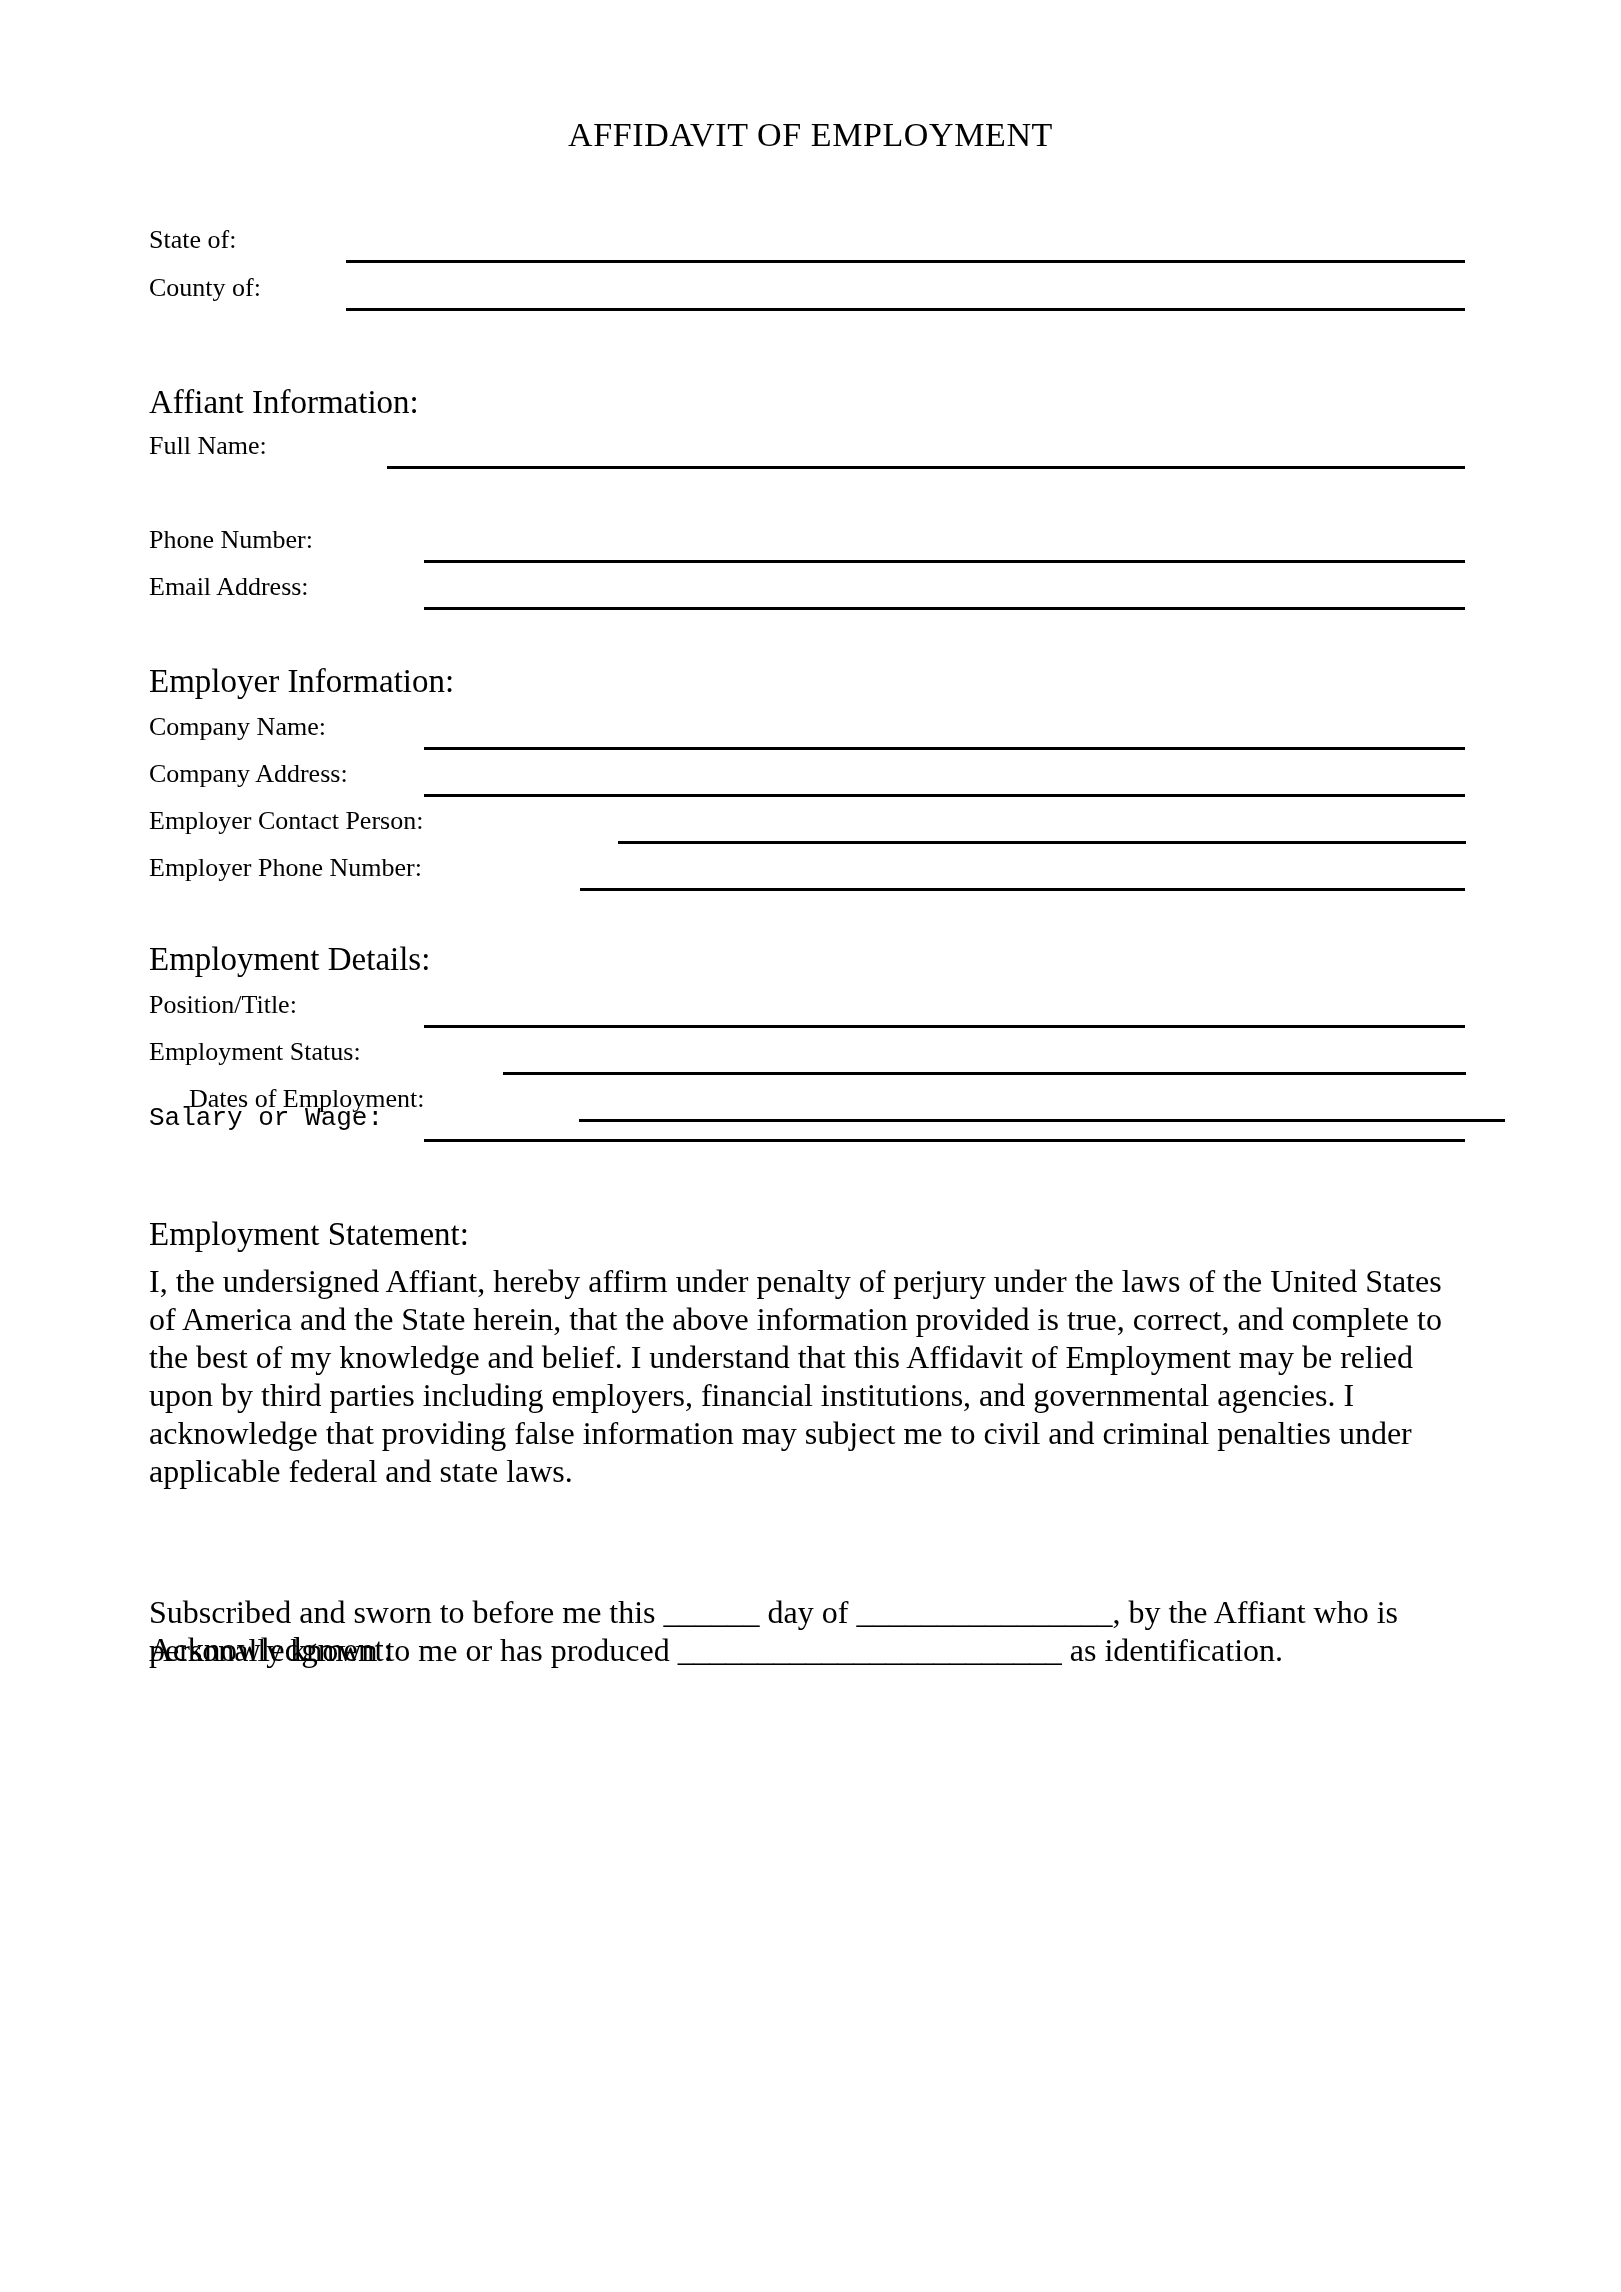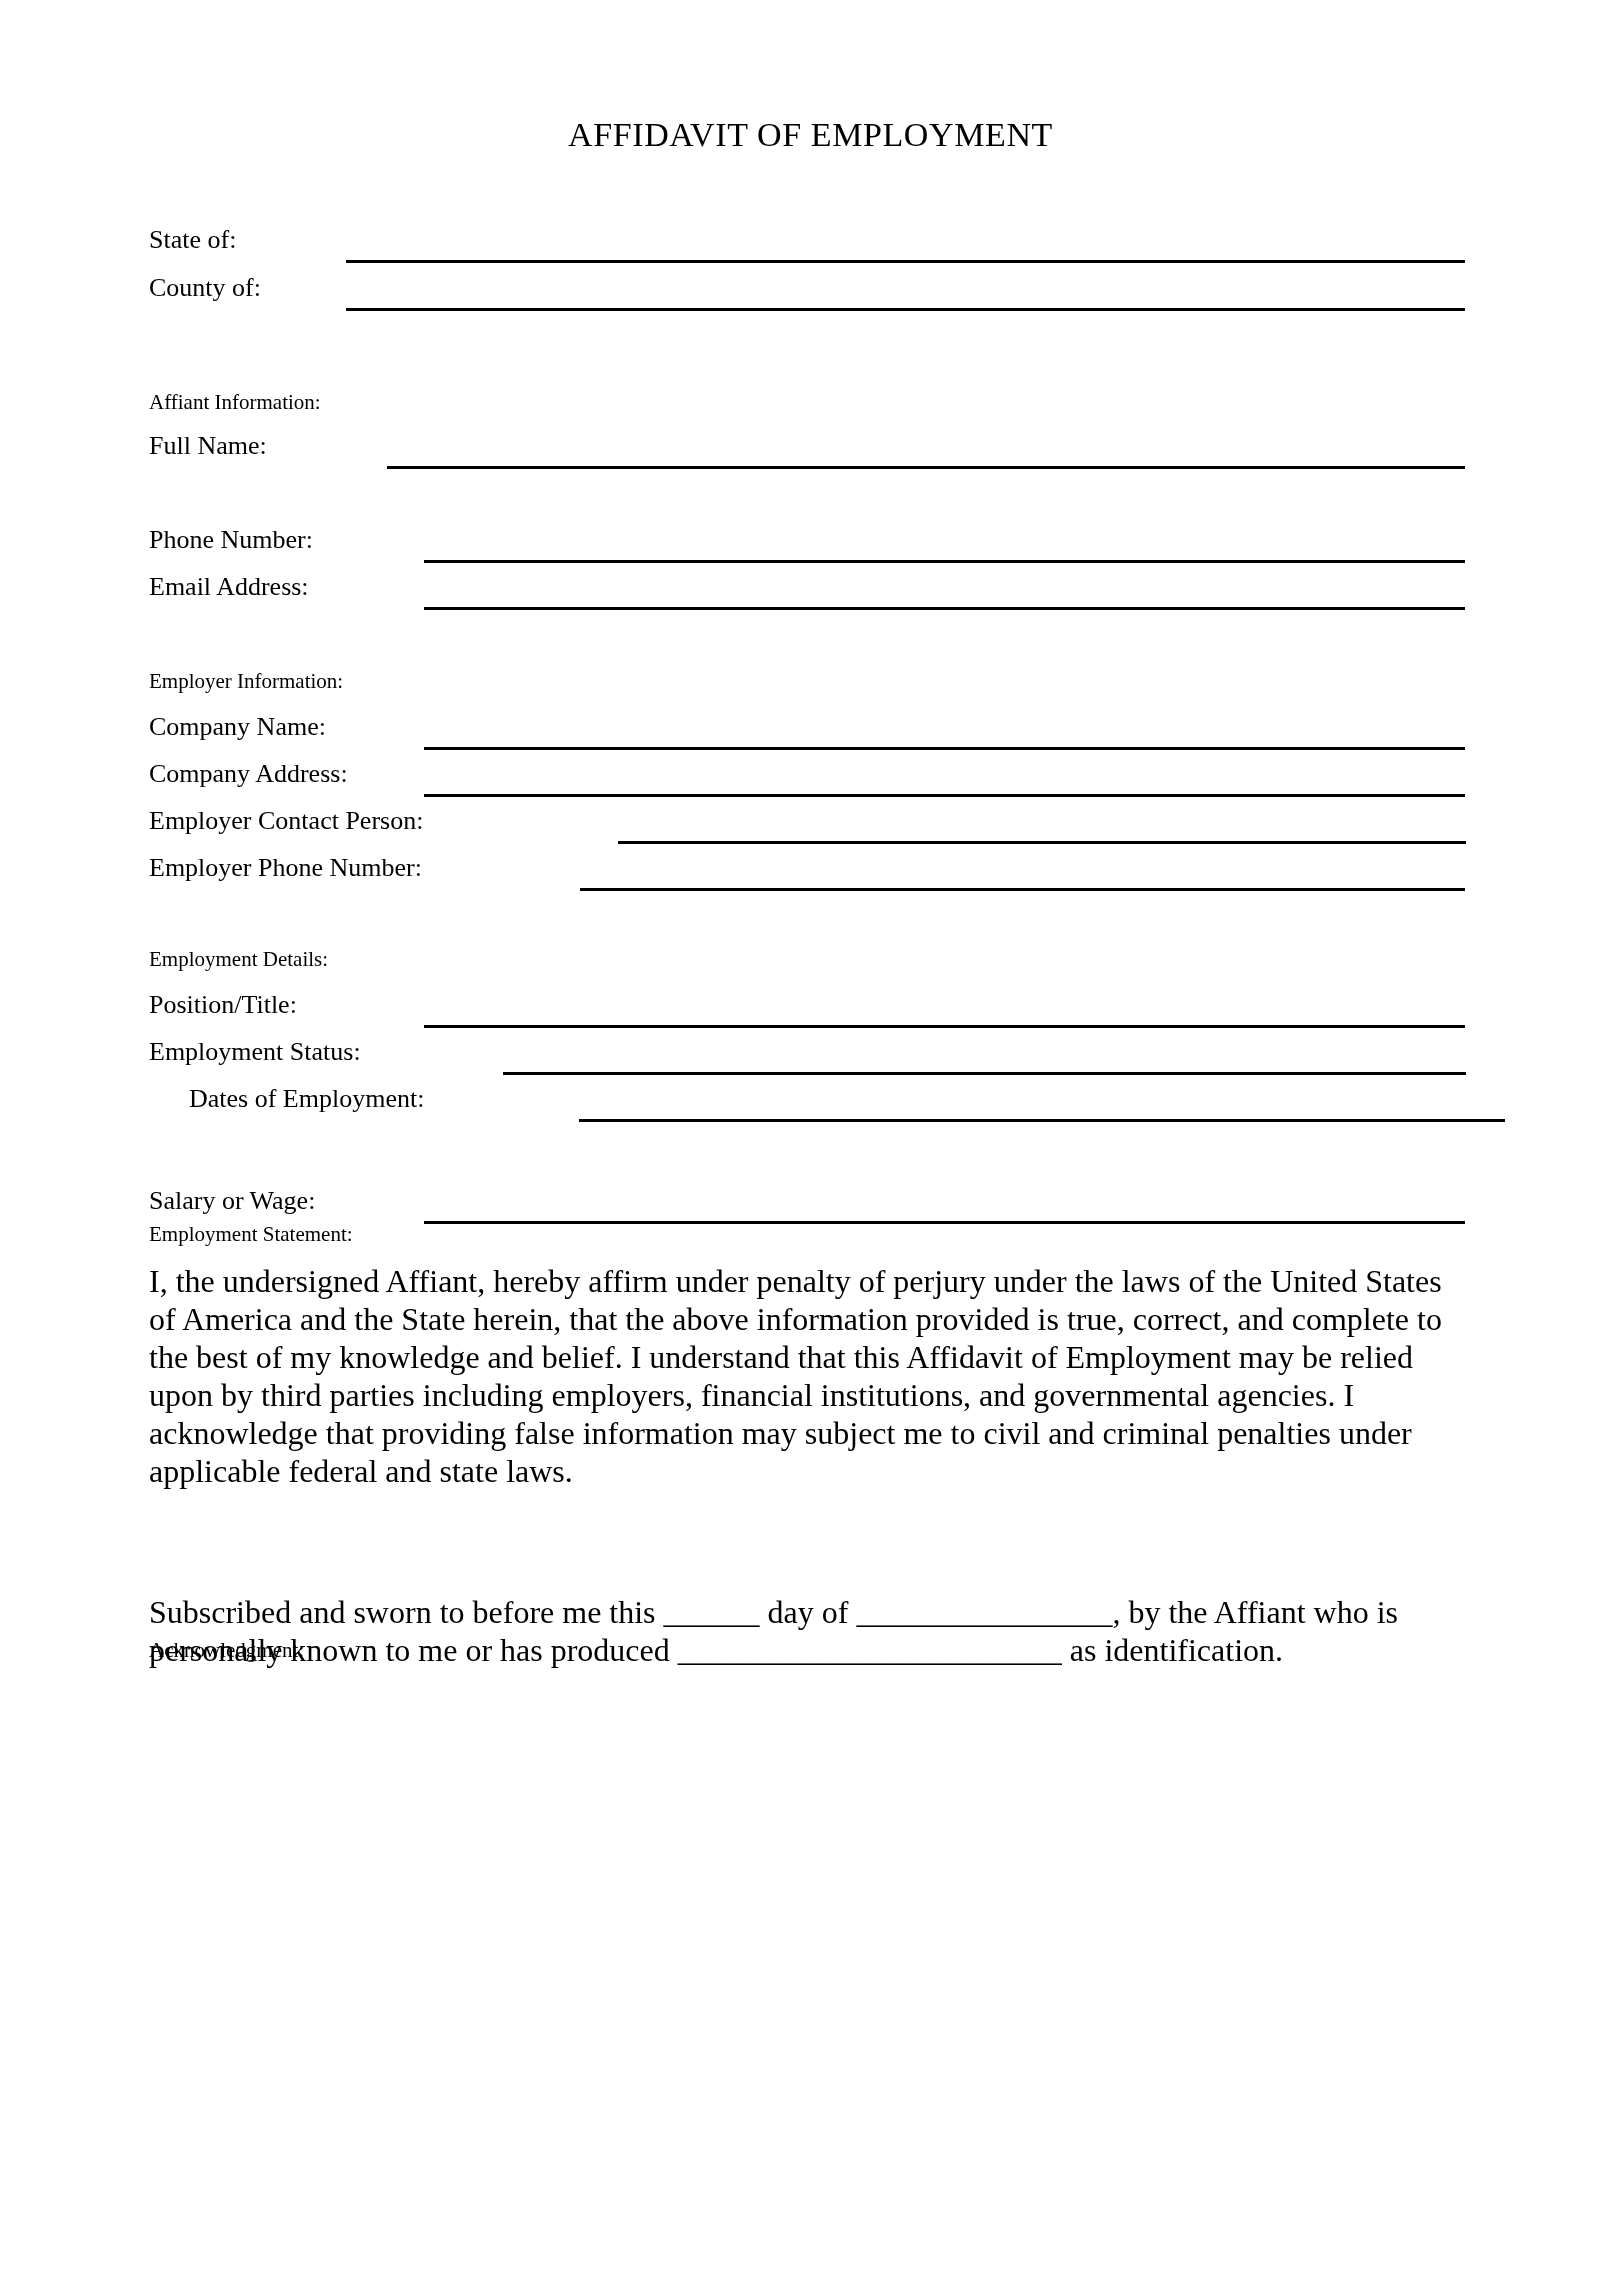--- a/index.html
+++ b/index.html
@@ -56,21 +56,21 @@
     position: absolute;
     height: 0;
     border-bottom: 3.9px solid #000000;
     top: 37px;
   }
 
   
   .section-heading {
     position: absolute;
     left: 149px;
-    font-size: 21px;
+    font-size: 33px;
     line-height: 33px;
     white-space: nowrap;
   }
 
   
   .para {
     position: absolute;
     left: 149px;
     width: 1314px;
     font-size: 32px;
@@ -148,21 +148,21 @@
   <div class="field-row" style="top:1035px;">
     <span class="field-label">Employment Status:</span>
     <span class="field-rule" style="left:354px; width:963px;"></span>
   </div>
 
   <div class="field-row" style="top:1082px;margin-left:40px;">
     <span class="field-label">Dates of Employment:</span>
     <span class="field-rule" style="left:390px; width:926px;"></span>
   </div>
 
-  <div class="field-row" style="top:1184px;">
+  <div class="field-row" style="top:1102px;font-family:Liberation Mono, monospace;">
     <span class="field-label">Salary or Wage:</span>
     <span class="field-rule" style="left:275px; width:1041px;"></span>
   </div>
 
   <div class="section-heading" style="top:1218px;">Employment Statement:</div>
 
   <div class="para" style="top:1262px;">
     <p>I, the undersigned Affiant, hereby affirm under penalty of perjury under the laws of the United States of America and the State herein, that the above information provided is true, correct, and complete to the best of my knowledge and belief. I understand that this Affidavit of Employment may be relied upon by third parties including employers, financial institutions, and governmental agencies. I acknowledge that providing false information may subject me to civil and criminal penalties under applicable federal and state laws.</p>
   </div>
 

